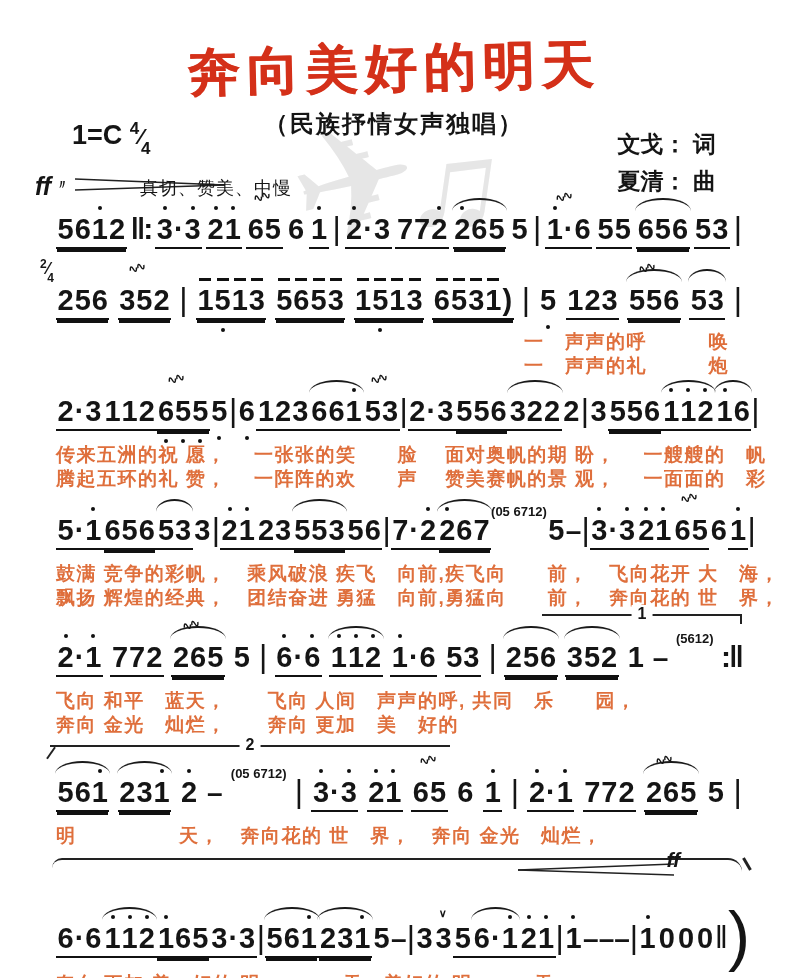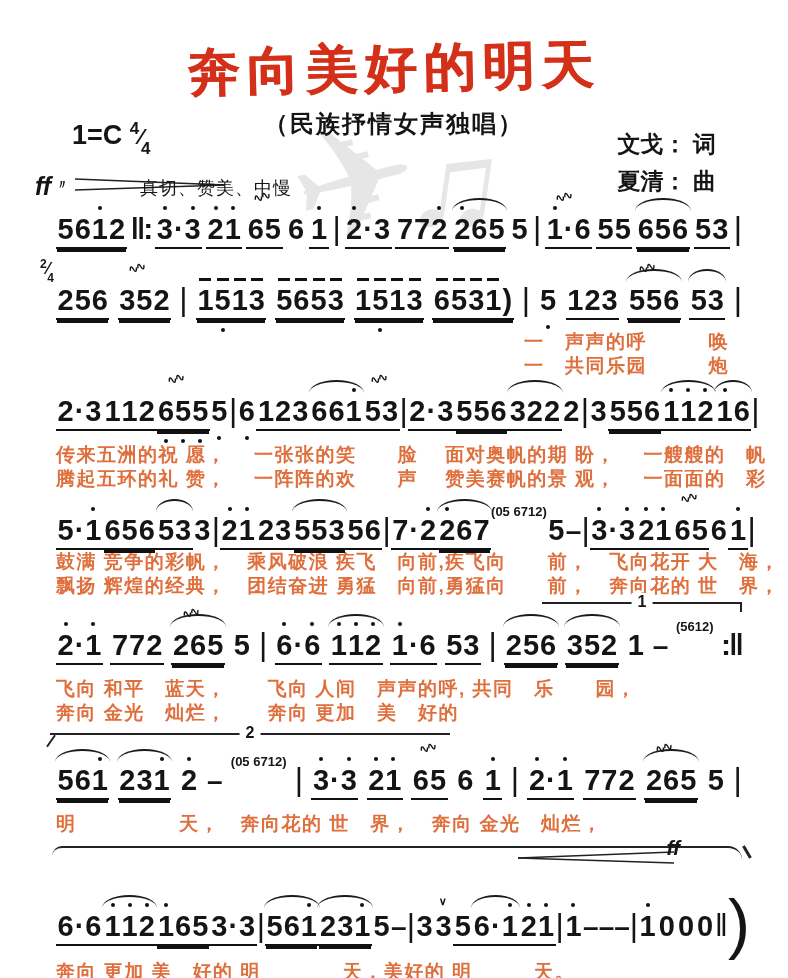--- a/index.html
+++ b/index.html
@@ -143,21 +143,21 @@
         <span class="ng u2"><span class="nc">1<span class="ova"></span></span><span class="nc">5<span class="db"></span><span class="ova"></span></span><span class="nc">1<span class="ova"></span></span><span class="nc">3<span class="ova"></span></span></span>
         <span class="ng u2"><span class="nc">6<span class="ova"></span></span><span class="nc">5<span class="ova"></span></span><span class="nc">3<span class="ova"></span></span><span class="nc">1<span class="ova"></span></span><span class="nc">)</span></span>
         <span class="bar">|</span>
         <span class="ng"><span class="nc">5<span class="db"></span></span></span>
         <span class="ng u1"><span class="nc">1</span><span class="nc">2</span><span class="nc">3</span></span>
         <span class="ng u2"><span class="slur"></span><span class="orn">∿∿</span><span class="nc">5</span><span class="nc">5</span><span class="nc">6</span></span>
         <span class="ng u1"><span class="slur"></span><span class="nc">5</span><span class="nc">3</span></span>
         <span class="bar">|</span>
       </div>
     <div class="lyr indent2" style="margin-top:10px">一　声声的呼　　　唤</div>
-    <div class="lyr indent2">一　共同乐园　　　炮</div>
+    <div class="lyr indent2">一　声声的礼　　　炮</div>
   </div>
 
   <div class="mline" style="margin-top:16px">
     <div class="notes">
         <span class="ng u1"><span class="nc">2</span><span class="nc">·</span><span class="nc">3</span></span>
         <span class="ng u1"><span class="nc">1</span><span class="nc">1</span><span class="nc">2</span></span>
         <span class="ng u2"><span class="orn">∿∿</span><span class="nc">6<span class="db"></span></span><span class="nc">5<span class="db"></span></span><span class="nc">5<span class="db"></span></span></span>
         <span class="ng"><span class="nc">5<span class="db"></span></span></span>
         <span class="bar">|</span>
         <span class="ng"><span class="nc">6<span class="db"></span></span></span>
@@ -198,21 +198,21 @@
         <span class="ng"><span class="nc">5</span></span>
         <span class="dash">–</span>
         <span class="bar">|</span>
         <span class="ng u1"><span class="nc">3<span class="da"></span></span><span class="nc">·</span><span class="nc">3<span class="da"></span></span></span>
         <span class="ng u1"><span class="nc">2<span class="da"></span></span><span class="nc">1<span class="da"></span></span></span>
         <span class="ng u1"><span class="orn">∿∿</span><span class="nc">6</span><span class="nc">5</span></span>
         <span class="ng"><span class="nc">6</span></span>
         <span class="ng u1"><span class="nc">1<span class="da"></span></span></span>
         <span class="bar">|</span>
       </div>
-    <div class="lyr" style="">鼓满 竞争的彩帆，　乘风破浪 疾飞　向前,疾飞向　　前，　飞向花开 大　海，</div>
+    <div class="lyr" style="margin-top:12px">鼓满 竞争的彩帆，　乘风破浪 疾飞　向前,疾飞向　　前，　飞向花开 大　海，</div>
     <div class="lyr">飘扬 辉煌的经典，　团结奋进 勇猛　向前,勇猛向　　前，　奔向花的 世　界，</div>
   </div>
 
   <div class="mline" style="margin-top:30px">
     <div id="volta1" class="volta">
       <span class="vnum">1</span>
     </div>
     <div class="notes">
         <span class="ng u1"><span class="nc">2<span class="da"></span></span><span class="nc">·</span><span class="nc">1<span class="da"></span></span></span>
         <span class="ng u1"><span class="nc">7</span><span class="nc">7</span><span class="nc">2</span></span>

